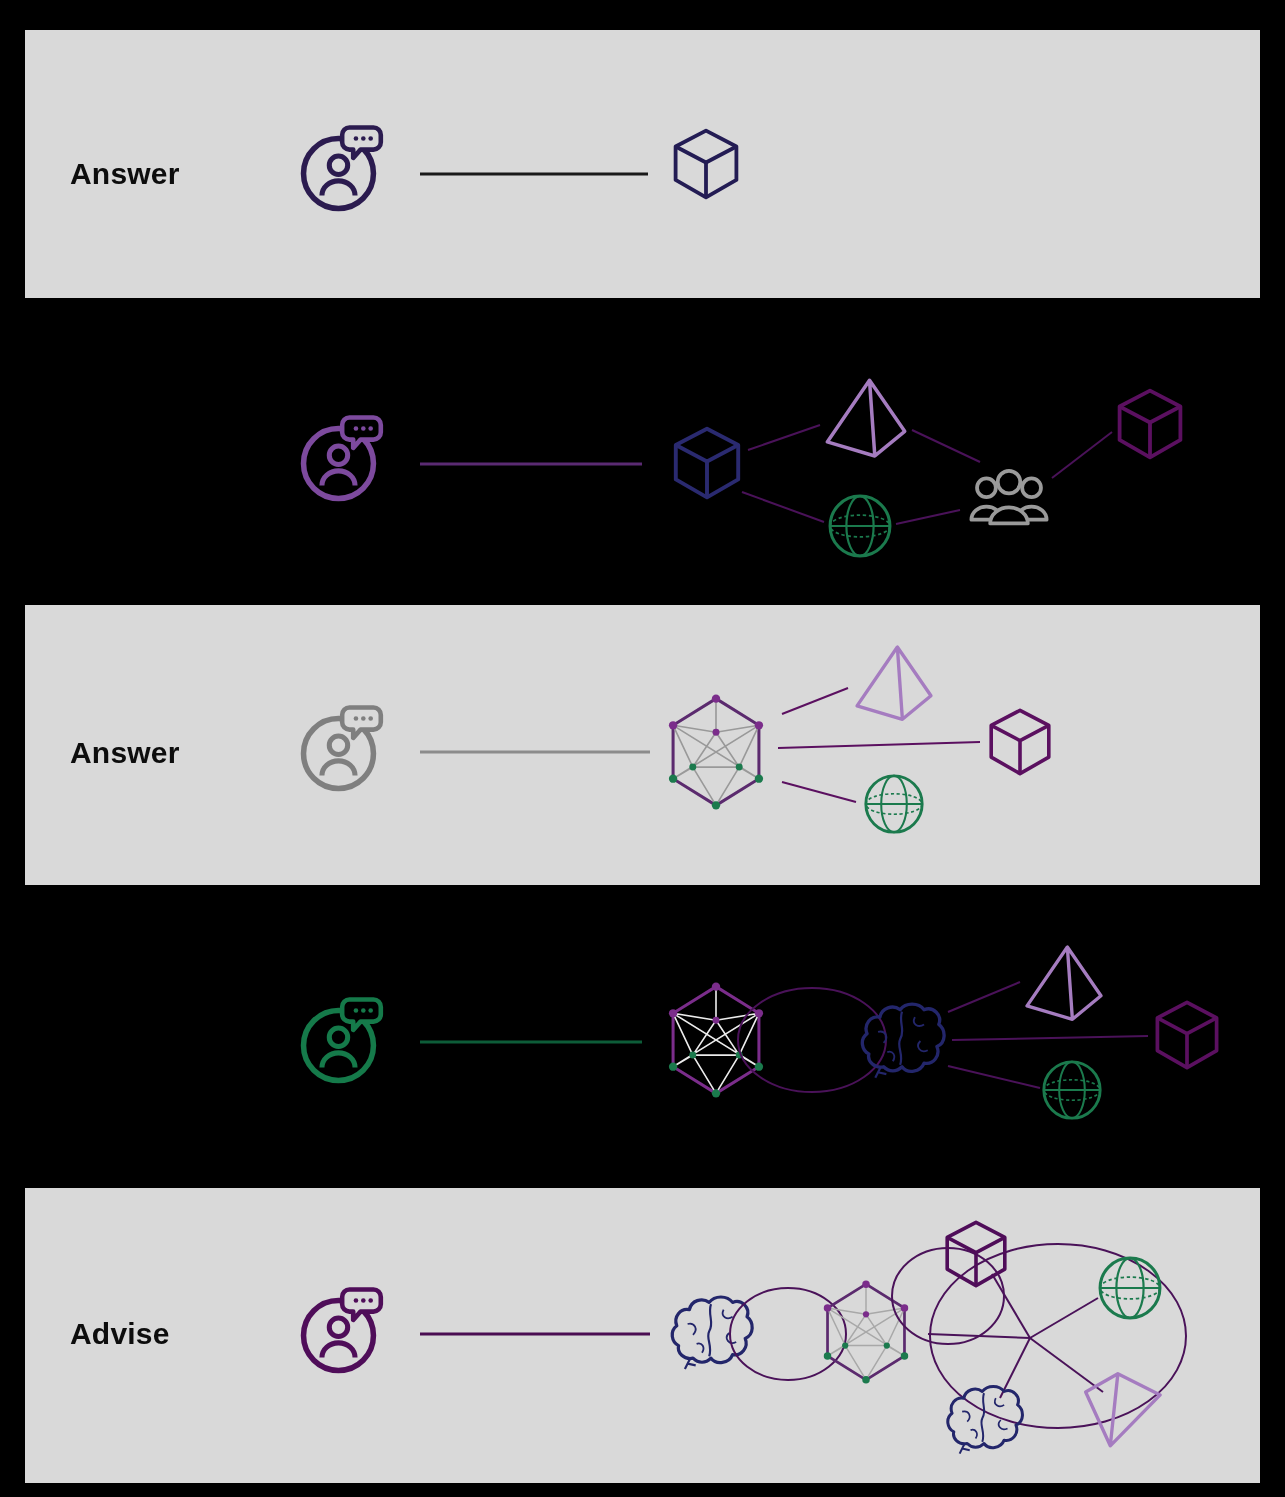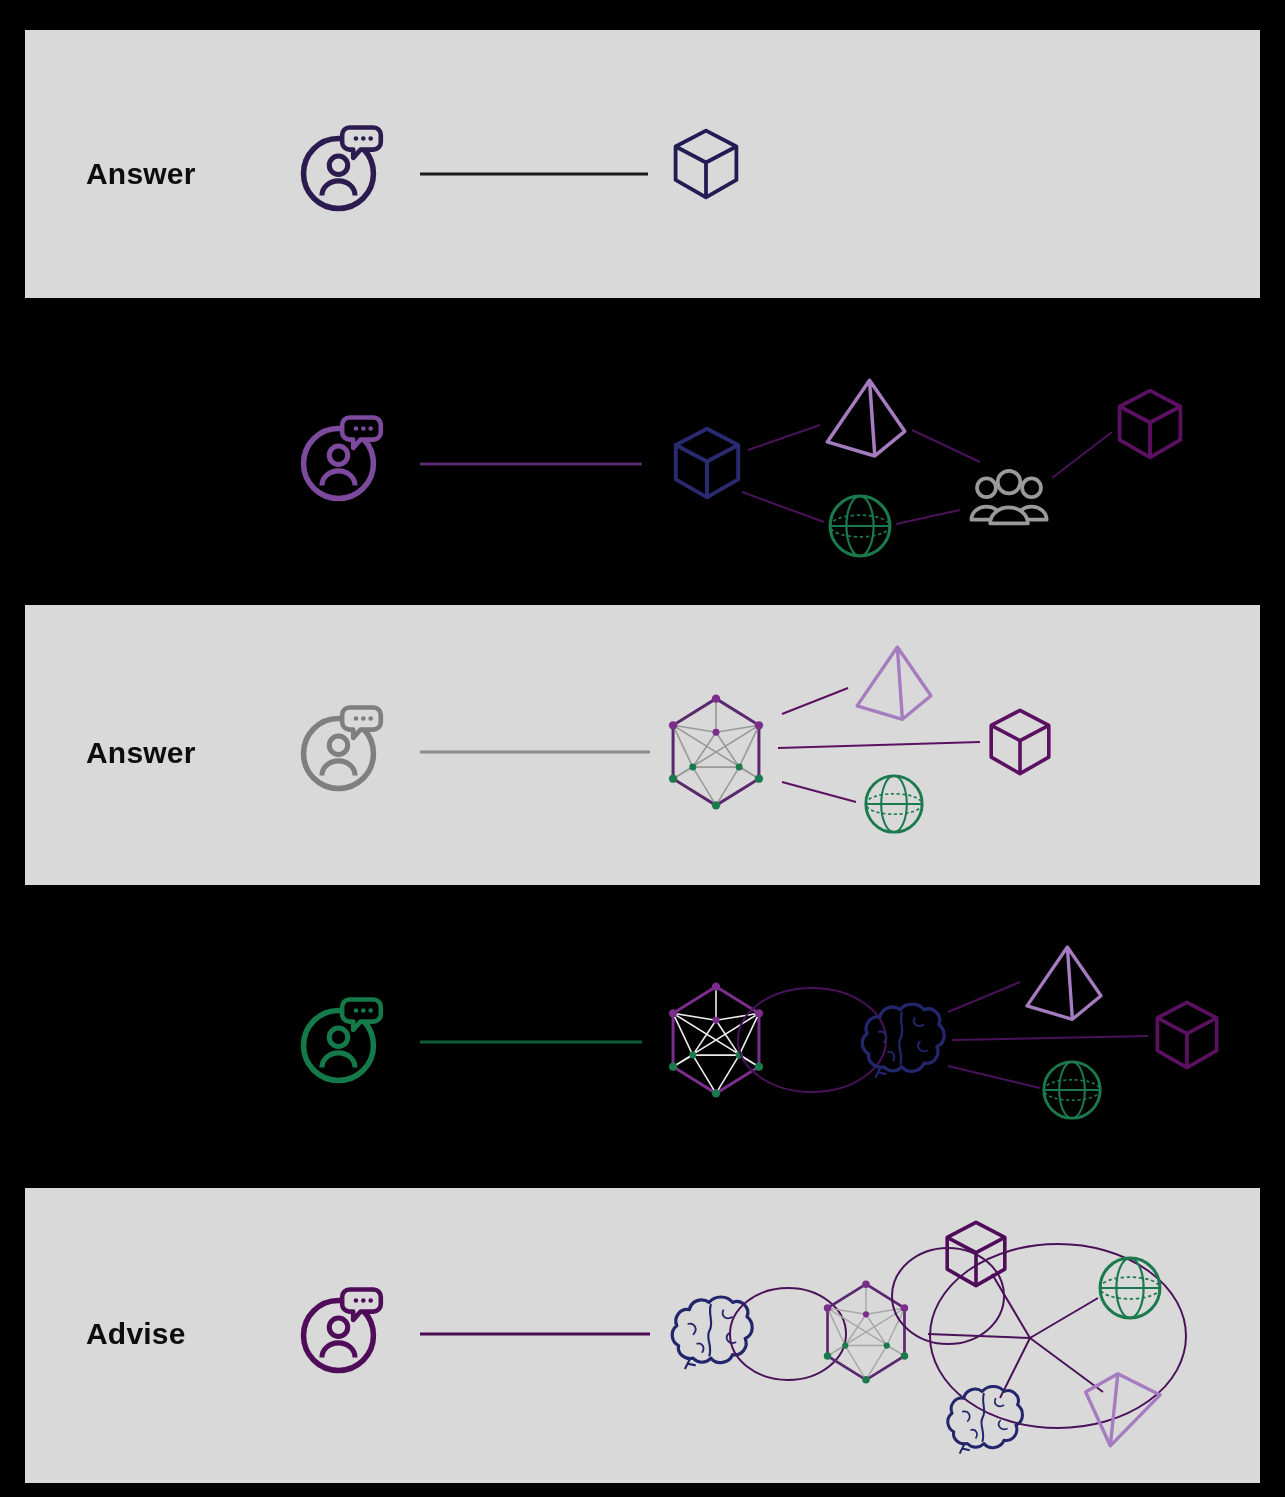--- a/index.html
+++ b/index.html
@@ -12,21 +12,21 @@
     overflow: hidden;
   }
   .band {
     position: absolute;
     left: 25px;
     width: 1235px;
   }
   .band-light { background: #d9d9d9; }
   .row-label {
     position: absolute;
-    left: 86px;
+    left: 70px;
     transform: translateY(-50%);
     font-size: 30px;
     font-weight: 700;
     color: #0d0d0d;
     letter-spacing: 0.2px;
   }
   svg.overlay {
     position: absolute;
     left: 0; top: 0;
     width: 1285px;

